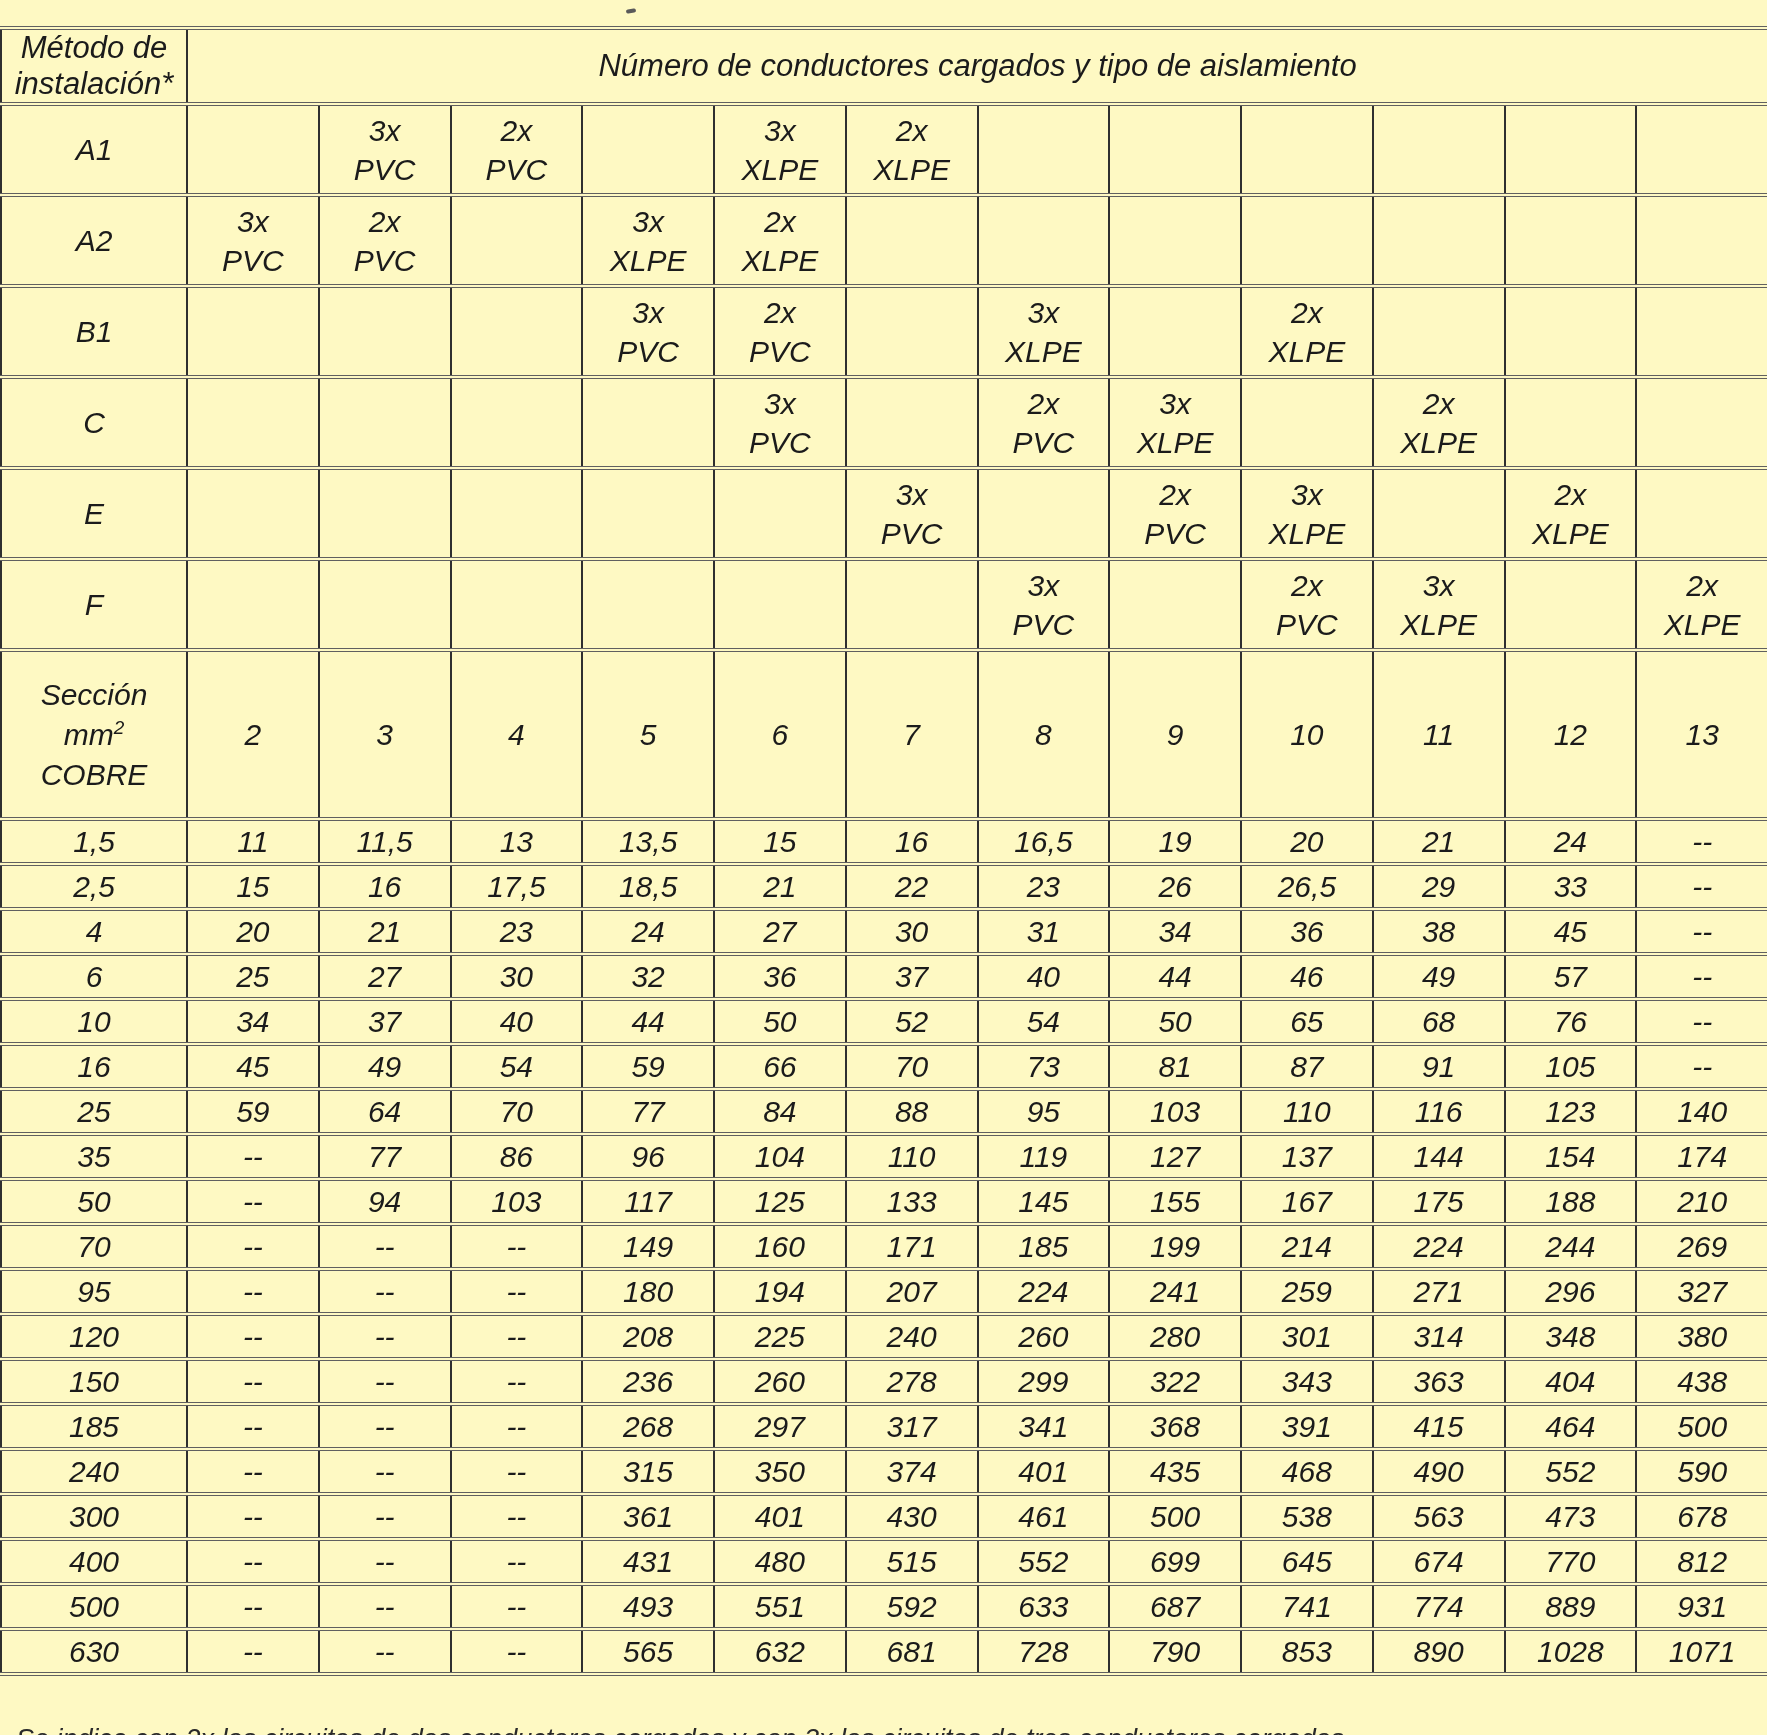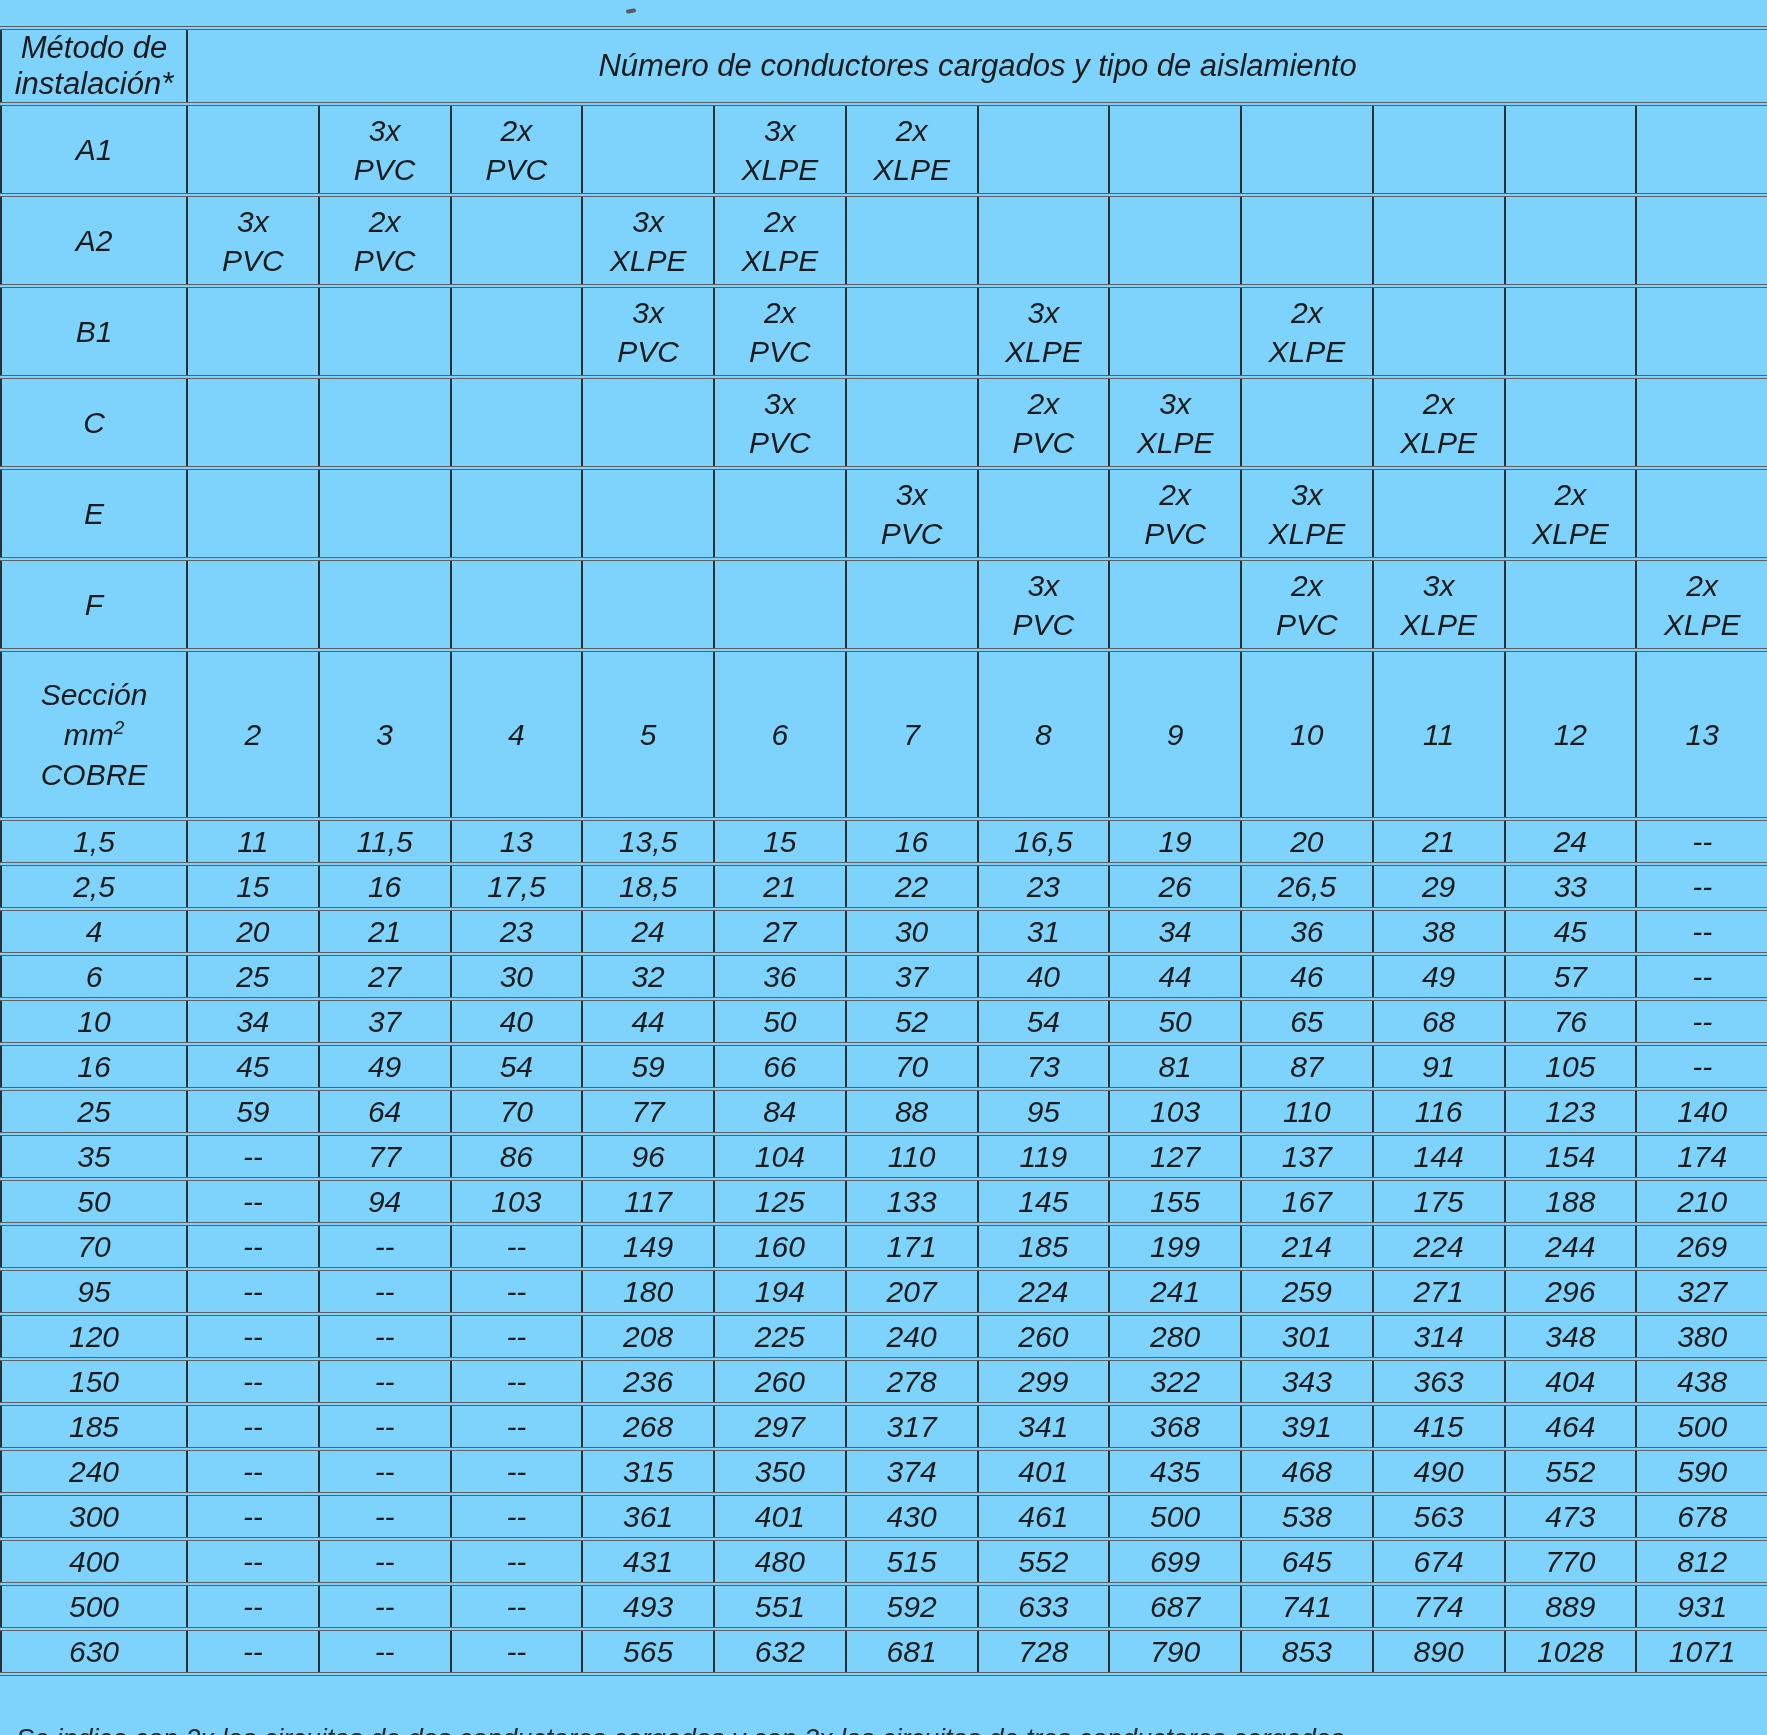--- a/index.html
+++ b/index.html
@@ -1,20 +1,20 @@
 <!DOCTYPE html>
 <html><head>
 <meta charset="utf-8">
 <style>
   html,body{margin:0;padding:0;background:#ffffff;}
   body{
     width:1767px;height:1735px;position:relative;overflow:hidden;
     font-family:"Liberation Sans",sans-serif;font-style:italic;color:#1b1b1b;
   }
-  .page{position:absolute;inset:0;background:#7dd3fc;}
+  .page{position:absolute;inset:0;background:#fef9c3;}
   .artifact{
     position:absolute;left:626px;top:9px;width:10px;height:4px;
     background:#5a5a5a;border-radius:2px;transform:rotate(-10deg);
   }
   table.amp{
     position:absolute;left:0;top:26px;width:1767px;
     border-collapse:collapse;table-layout:fixed;
   }
   table.amp td{
     border-left:2px solid #2f2f2f;border-right:2px solid #2f2f2f;

